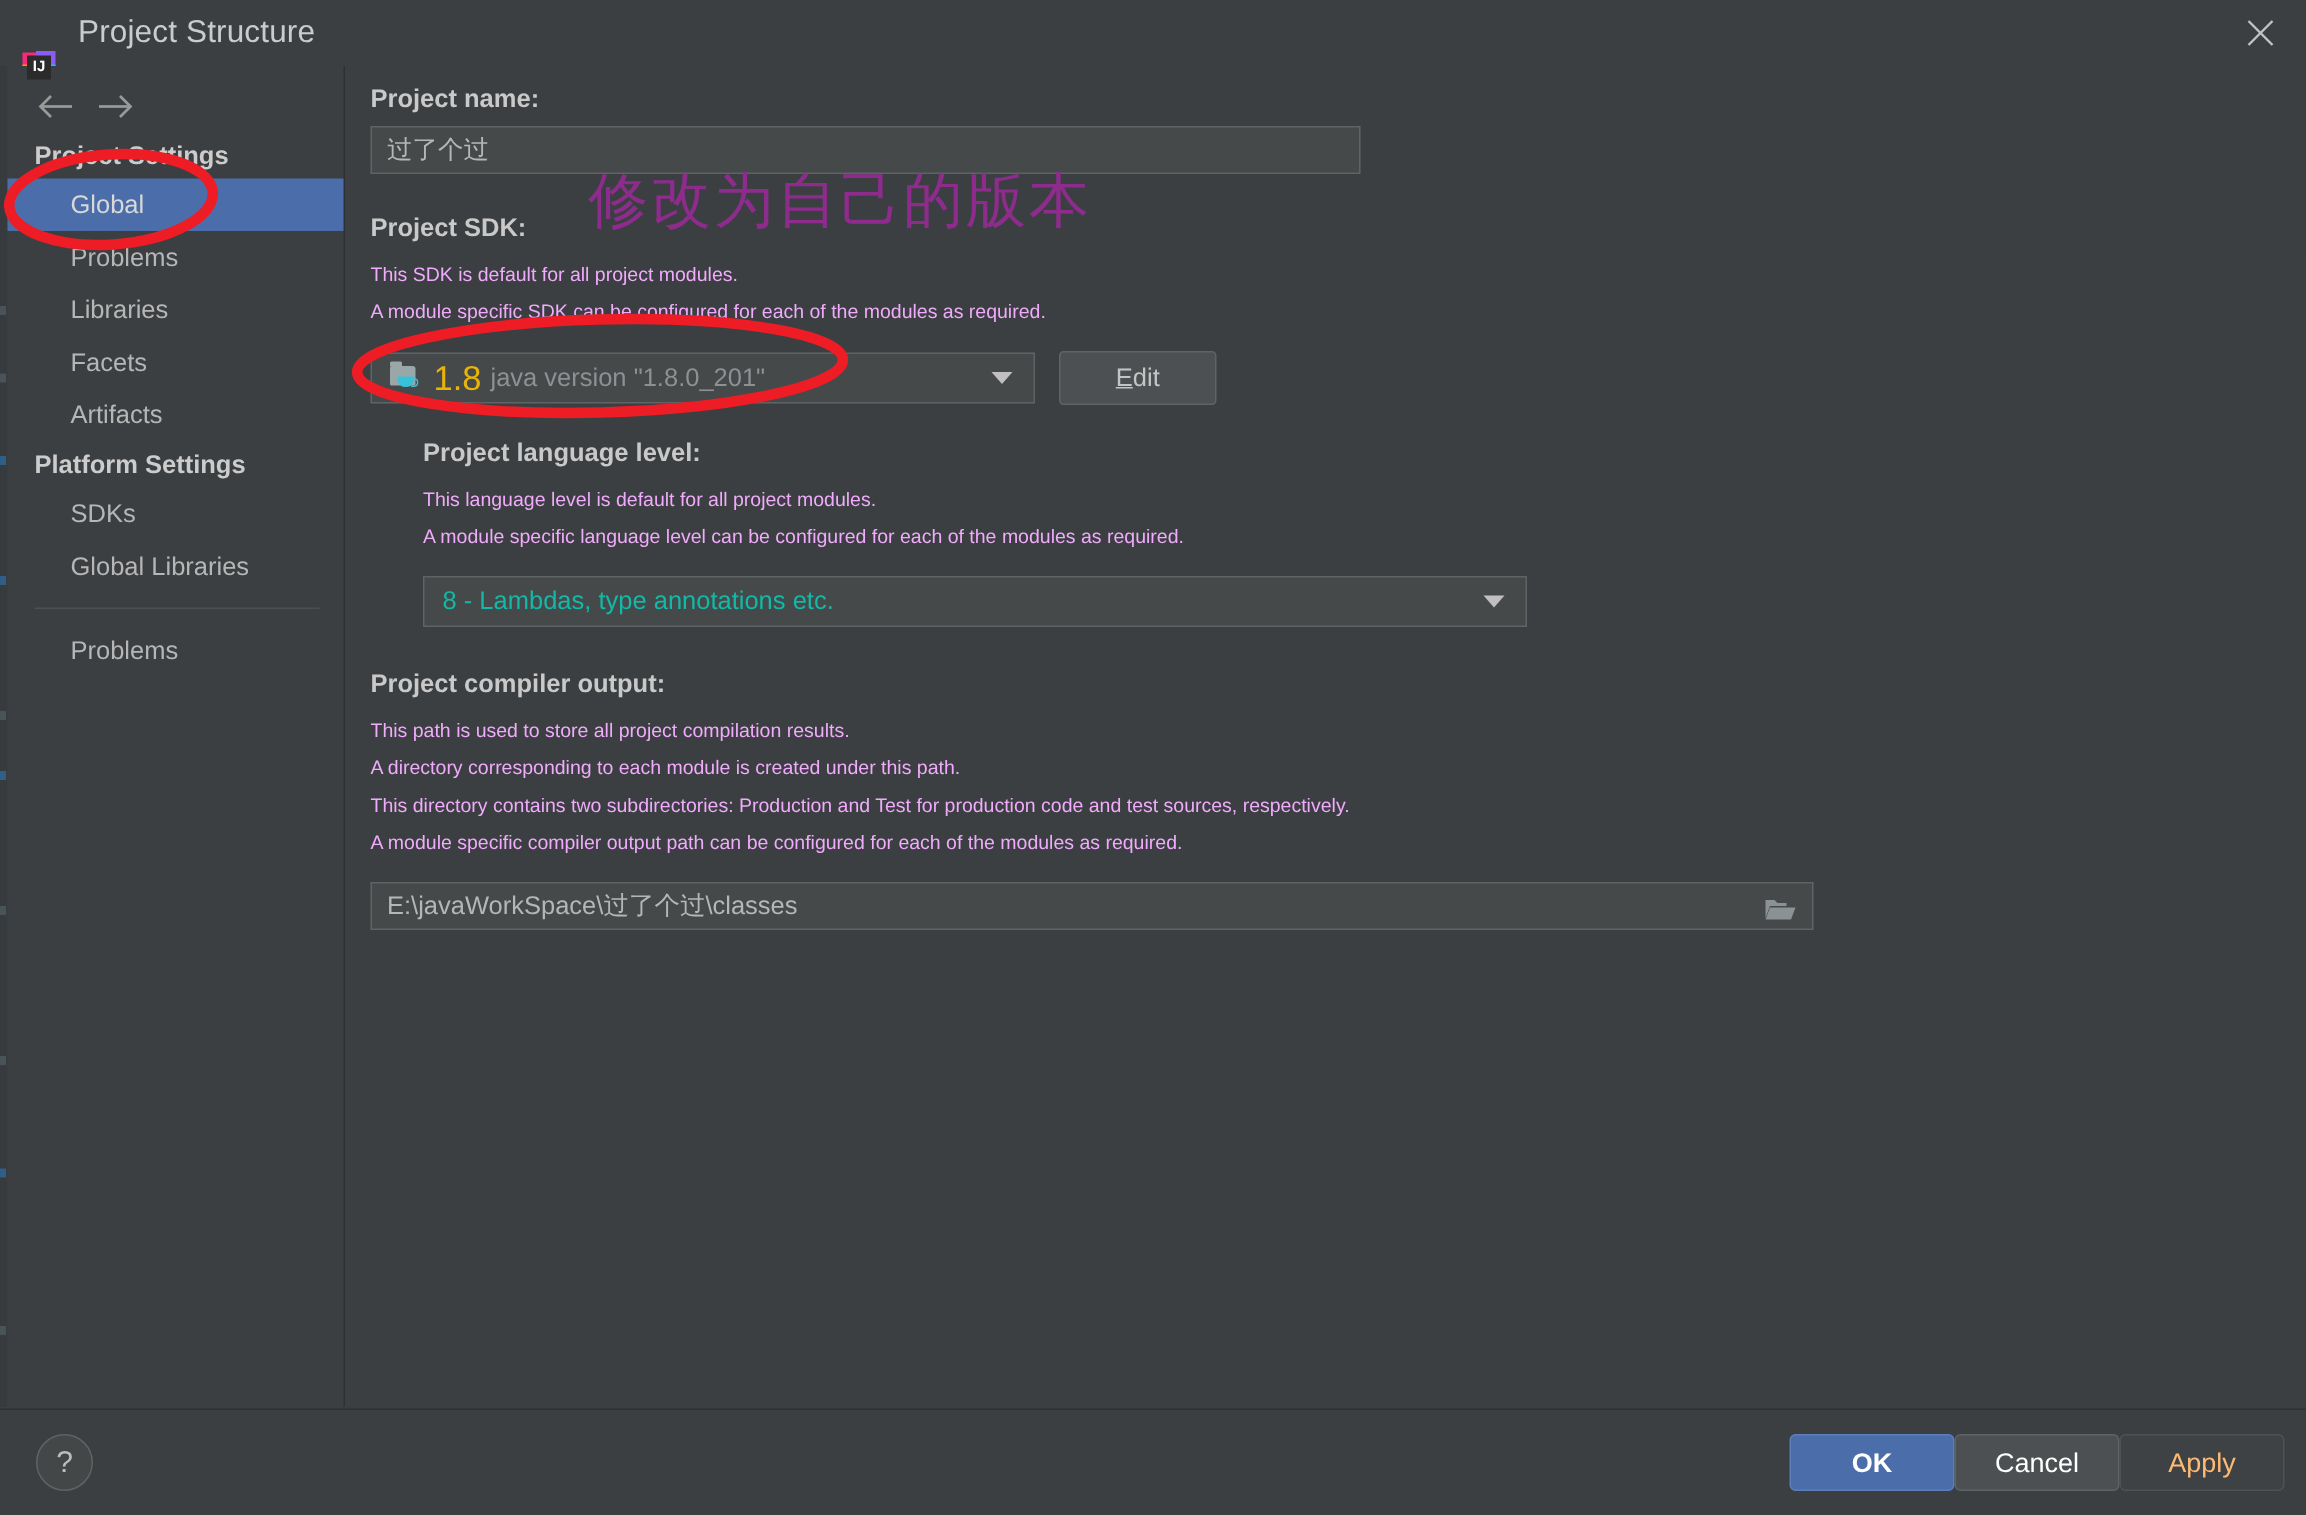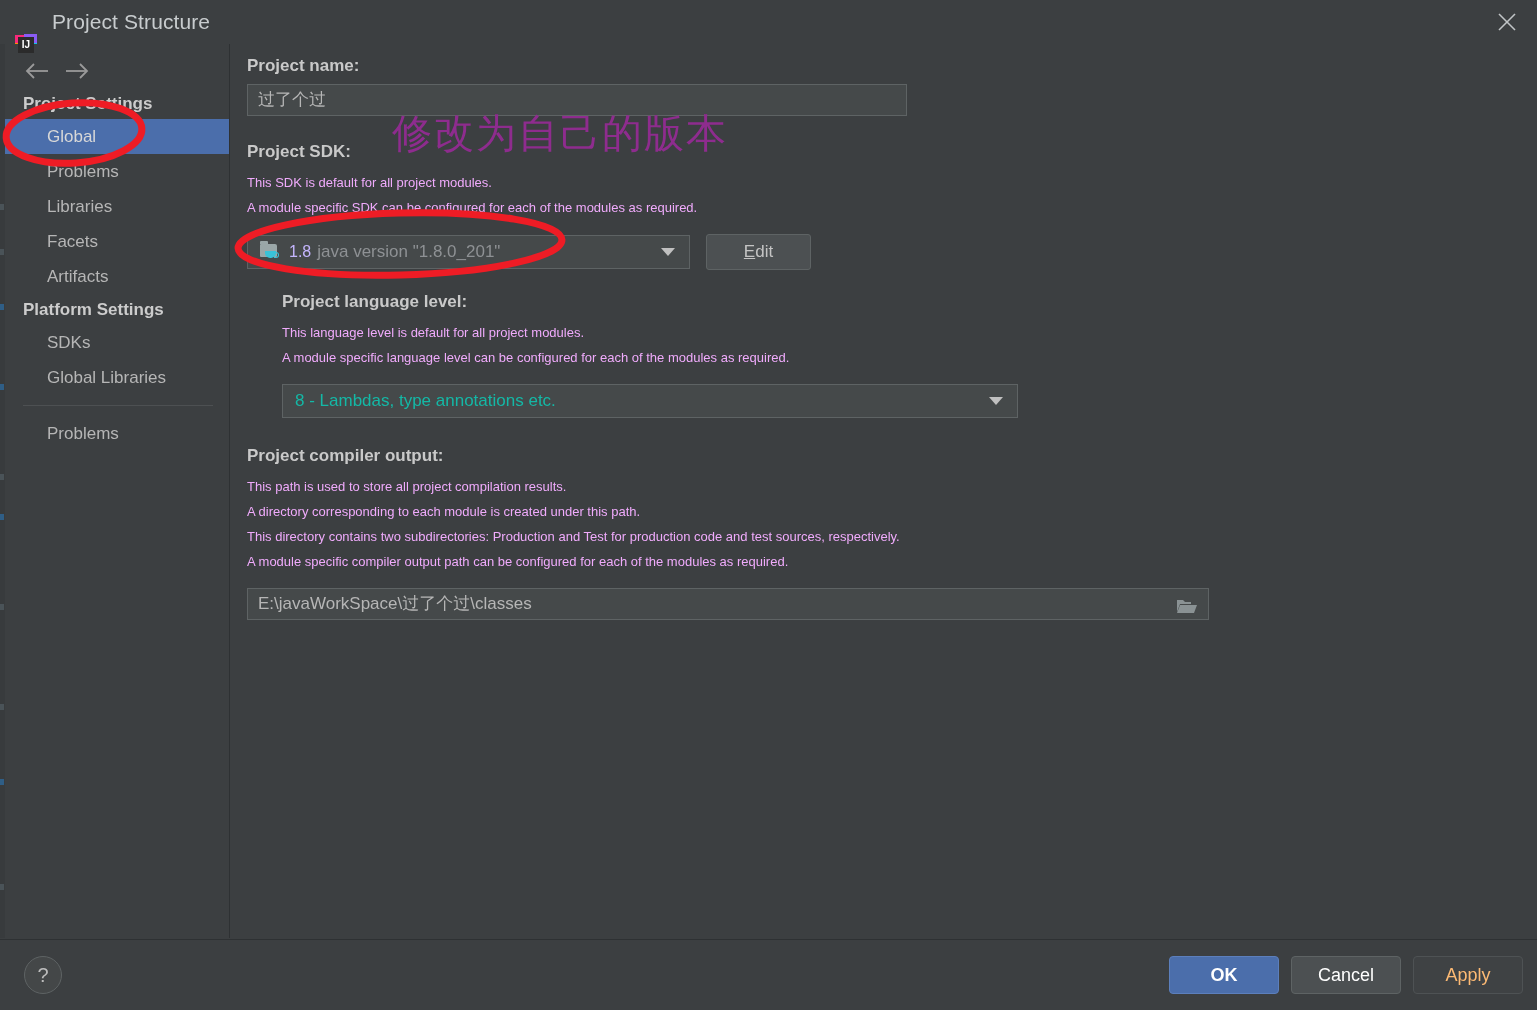--- a/index.html
+++ b/index.html
@@ -214,22 +214,22 @@
   }
   .sdk-icon .cup:after {
     content: "";
     position: absolute; right: -3px; top: 1px;
     width: 4px; height: 4px;
     border: 1.5px solid #39C2D7;
     border-left: none;
     border-radius: 0 3px 3px 0;
   }
   .sdk-ver {
-    font-size: 16px;
-    color: #c4b5fd;
+    font-size: 23px;
+    color: #eab308;
     margin-right: 6px;
   }
   .sdk-desc {
     font-size: 17px;
     color: #8E9194;
   }
   .edit-btn {
     margin-left: 16px;
     width: 105px; height: 36px;
     background: #4C5052;
@@ -284,21 +284,20 @@
     background: #444748;
     color: #BDBDBD;
     font-size: 20px;
     display: flex; align-items: center; justify-content: center;
     cursor: pointer;
   }
   .btn-row {
     position: absolute;
     right: 14px; top: 16px;
     display: flex;
-    gap: 12px;
   }
   .dlg-btn {
     width: 110px; height: 38px;
     border-radius: 4px;
     font-size: 18px;
     display: flex; align-items: center; justify-content: center;
     cursor: pointer;
   }
   .dlg-btn.primary {
     background: #4B6EAB;

